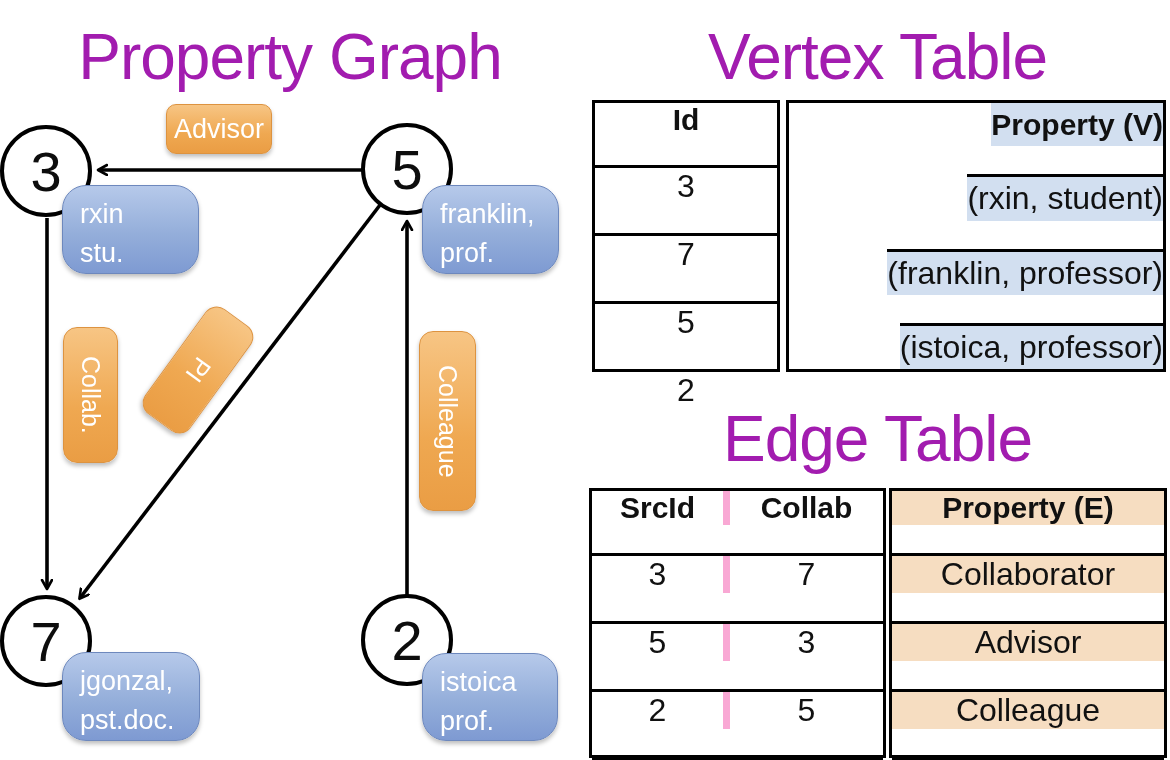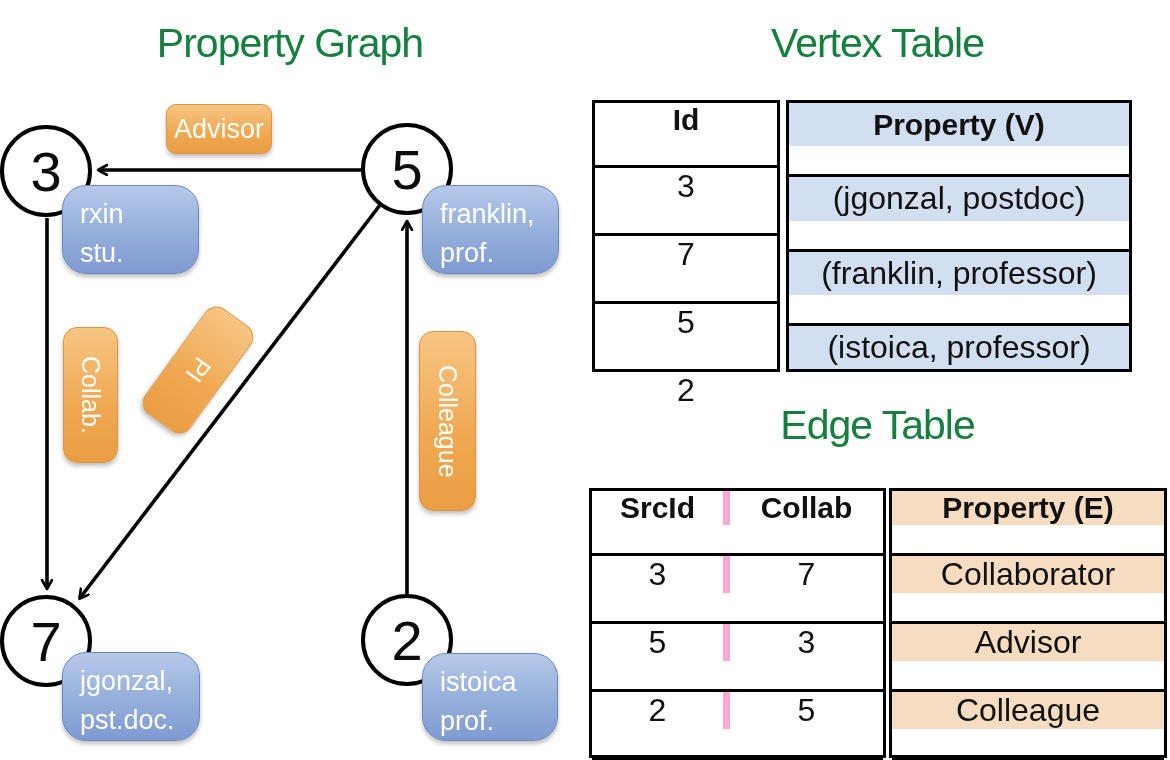--- a/index.html
+++ b/index.html
@@ -1,21 +1,21 @@
 <!DOCTYPE html>
 <html><head>
 <meta charset="utf-8">
 <style>
   * { margin:0; padding:0; box-sizing:border-box; }
   html,body { width:1170px; height:760px; background:#ffffff; overflow:hidden;
               font-family:"Liberation Sans", sans-serif; color:#111; }
   .canvas { position:relative; width:1170px; height:760px; background:#fff; }
 
-  .big-title { position:absolute; text-align:center; font-size:41px; font-weight:300;
-               letter-spacing:-1px; color:#15803d; white-space:nowrap; }
+  .big-title { position:absolute; text-align:center; font-size:64px; font-weight:300;
+               letter-spacing:-1px; color:#a21caf; white-space:nowrap; }
   #graph-title  { left:0;   top:20px;  width:580px; }
   #vtable-title { left:585px; top:20px;  width:585px; }
   #etable-title { left:585px; top:402px; width:585px; }
 
   
   .vertex-circle { position:absolute; width:92px; height:92px; border:4px solid #000;
                    border-radius:50%; background:#fff; display:flex; align-items:center;
                    justify-content:center; z-index:2; }
   .vertex-circle span { font-size:56px; font-weight:300; color:#0d0d0d; }
   #circle-3 { left:0px;   top:125px; }
@@ -51,21 +51,21 @@
   
   .tbox { position:absolute; border:3px solid #000; display:flex; flex-direction:column; background:#fff;gap:28px; }
   .trow { flex:1; display:flex; align-items:center; justify-content:center;
           font-size:32px; font-weight:300; }
   .trow + .trow { border-top:3px solid #000; }
   .trow.head { font-weight:bold; font-size:30px; }
   .fill-blue  { background:#d2dff0; }
   .fill-peach { background:#f6ddc1; }
 
   #vt-id   { left:592px; top:100px; width:188px; height:272px; }
-  #vt-prop { left:786px; top:100px; width:346px; height:272px; }
+  #vt-prop { left:786px; top:100px; width:380px; height:272px;align-items:flex-end; }
 
   #et-ids  { left:589px; top:488px; width:297px; height:270px; }
   #et-prop { left:889px; top:488px; width:278px; height:270px;text-align:right; }
   #et-ids .trow { padding:0; }
   .idpair { display:flex; width:100%; height:100%; }
   .idpair .cell { display:flex; align-items:center; justify-content:center;
                   font-size:32px; font-weight:300; }
   .idpair .cell.src { width:138px; border-right:7px solid #f9a8d4; }
   .idpair .cell.dst { flex:1; }
   .idpair .cell.head { font-weight:bold; font-size:30px; }
@@ -129,21 +129,21 @@
   <div id="vt-id" class="tbox">
     <div class="trow head">Id</div>
     <div class="trow">3</div>
     <div class="trow">7</div>
     <div class="trow">5</div>
     <div class="trow">2</div>
   </div>
 
   <div id="vt-prop" class="tbox">
     <div class="trow head fill-blue">Property (V)</div>
-    <div class="trow fill-blue">(jgonzal, postdoc)</div>
+    <div class="trow fill-blue">(rxin, student)</div>
     <div class="trow fill-blue">(franklin, professor)</div>
     <div class="trow fill-blue">(istoica, professor)</div>
   </div>
 
   <div id="et-ids" class="tbox">
     <div class="trow">
       <div class="idpair">
         <div class="cell src head">SrcId</div>
         <div class="cell dst head">Collab</div>
       </div>

